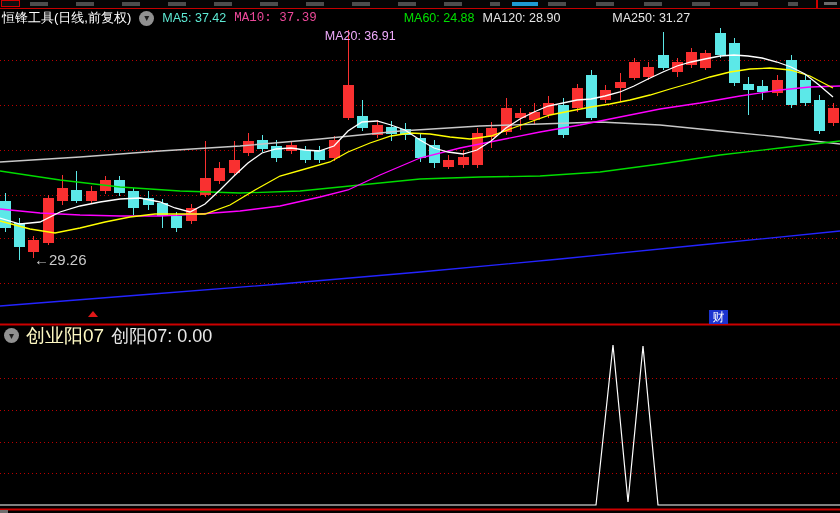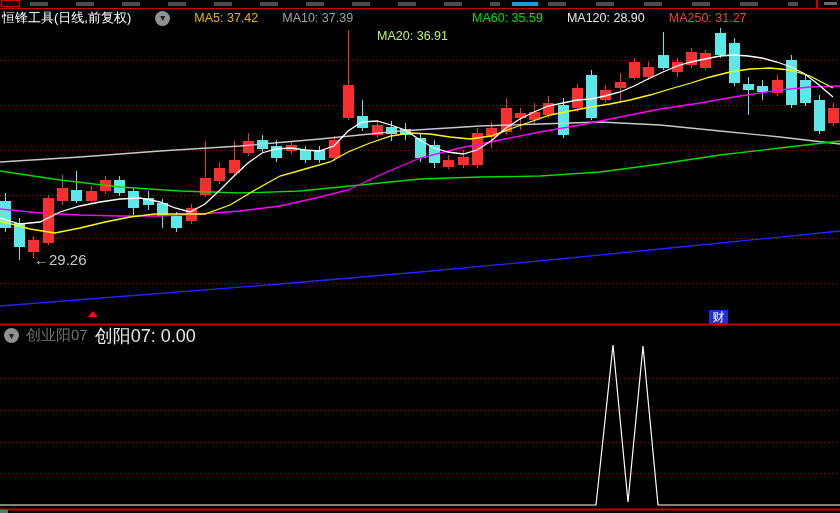--- a/index.html
+++ b/index.html
@@ -13,61 +13,61 @@
   #menu-left-btn{position:absolute;left:1px;top:0;width:19px;height:7px;background:#101010;border:1px solid #d00000;box-sizing:border-box;}
   #menu-marks{position:absolute;left:30px;top:2px;width:470px;height:4px;
     background:repeating-linear-gradient(90deg,#4c4c4c 0 18px,transparent 18px 46px);}
   #menu-marks2{position:absolute;left:548px;top:2px;width:250px;height:4px;
     background:repeating-linear-gradient(90deg,#4c4c4c 0 18px,transparent 18px 48px);}
   #menu-cyan{position:absolute;left:512px;top:2px;width:26px;height:4px;background:#1e9ad2;}
   #menu-right-tick{position:absolute;left:816px;top:0;width:2px;height:8px;background:#d00000;}
   #menu-corner-marks{position:absolute;left:824px;top:2px;width:13px;height:3px;background:#6a6a6a;}
 
   
-  #header{position:absolute;left:2px;top:9px;height:18px;display:flex;align-items:center;gap:24px;z-index:3;white-space:nowrap;}
+  #header{position:absolute;left:2px;top:9px;height:18px;display:flex;align-items:center;gap:8px;z-index:3;white-space:nowrap;}
   #chart-title{color:#ffffff;font-size:13px;letter-spacing:0;}
   .circle-btn{display:inline-flex;width:15px;height:15px;border-radius:50%;background:#919191;
     align-items:center;justify-content:center;color:#1d1d1d;font-size:10px;line-height:1;cursor:pointer;flex:0 0 auto;}
   .ma-item{font-size:12.5px;}
 
   
   #chart-svg{position:absolute;left:0;top:0;z-index:1;}
 
   
   #low-label{position:absolute;left:34px;top:245px;color:#c9c9c9;font-size:15px;z-index:2;margin-top:6px;}
   #cai-badge{position:absolute;left:709px;top:310px;width:19px;height:14px;background:#1c33cf;color:#ffffff;
     font-size:12px;line-height:14px;text-align:center;z-index:2;cursor:pointer;}
   #sub-header{position:absolute;left:4px;top:327px;height:17px;display:flex;align-items:center;gap:7px;z-index:3;white-space:nowrap;}
-  #sub-name{color:#737373;font-size:15px;text-align:center;}
+  #sub-name{color:#fef9c3;font-size:19px;text-align:center;}
   #sub-value{color:#e8e8e8;font-size:18px;}
   #corner-speck{position:absolute;left:0;top:510px;width:8px;height:3px;background:#6f6f6f;z-index:3;}
 </style>
 </head>
 <body>
 
 <div id="screen">
 
   <div id="menu-bar">
     <div id="menu-left-btn"></div>
     <div id="menu-marks"></div>
     <div id="menu-cyan"></div>
     <div id="menu-marks2"></div>
     <div id="menu-right-tick"></div>
     <div id="menu-corner-marks"></div>
   </div>
 
   <div id="header">
     <span id="chart-title">恒锋工具(日线,前复权)</span>
     <span class="circle-btn">▾</span>
-    <span class="ma-item" style="color: #eab308;">MA5: 37.42</span>
-    <span class="ma-item" style="color: #a3a3a3;">MA10: 37.39</span>
-    <span class="ma-item" style="color: #bef264; margin-top: 36px;">MA20: 36.91</span>
-    <span class="ma-item" style="color: rgb(0, 224, 0);">MA60: 35.59</span>
+    <span class="ma-item" style="color: #5eead4;">MA5: 37.42</span>
+    <span class="ma-item" style="color: #ec4899; font-family: Liberation Mono, monospace;">MA10: 37.39</span>
+    <span class="ma-item" style="color: #f0abfc; margin-top: 36px;">MA20: 36.91</span>
+    <span class="ma-item" style="color: rgb(0, 224, 0);">MA60: 24.88</span>
     <span class="ma-item" style="color: rgb(230, 230, 230);">MA120: 28.90</span>
-    <span class="ma-item" style="color: #ef4444;">MA250: 31.27</span>
+    <span class="ma-item" style="color: #e5e5e5; margin-left: 44px;">MA250: 31.27</span>
   </div>
 
   <svg id="chart-svg" width="840" height="513" viewBox="0 0 840 513">
       <g>
         <line x1="0" y1="60.5" x2="840" y2="60.5" stroke="#bb0000" stroke-width="1" stroke-dasharray="1 3"></line>
         <line x1="0" y1="105.5" x2="840" y2="105.5" stroke="#bb0000" stroke-width="1" stroke-dasharray="1 3"></line>
         <line x1="0" y1="150.5" x2="840" y2="150.5" stroke="#bb0000" stroke-width="1" stroke-dasharray="1 3"></line>
         <line x1="0" y1="195.5" x2="840" y2="195.5" stroke="#bb0000" stroke-width="1" stroke-dasharray="1 3"></line>
         <line x1="0" y1="238.5" x2="840" y2="238.5" stroke="#bb0000" stroke-width="1" stroke-dasharray="1 3"></line>
         <line x1="0" y1="283.5" x2="840" y2="283.5" stroke="#bb0000" stroke-width="1" stroke-dasharray="1 3"></line>

